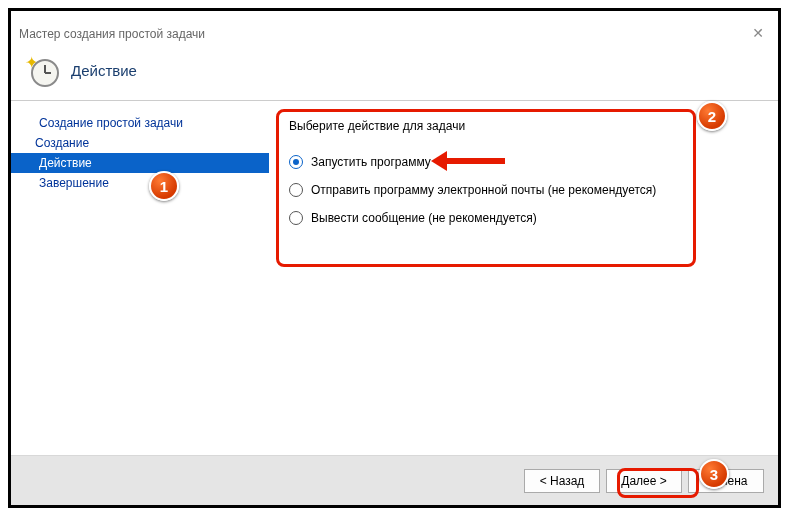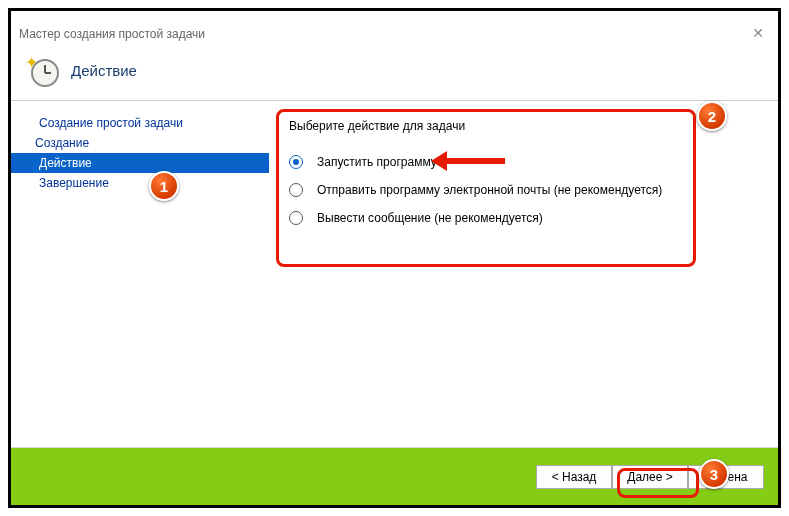--- a/index.html
+++ b/index.html
@@ -126,21 +126,20 @@
   .prompt {
     font-size: 12px;
     margin-bottom: 22px;
     margin-top: 2px;
   }
   .radio-row {
     display: flex;
     align-items: center;
     margin-bottom: 14px;
     font-size: 12px;
-    gap: 6px;
   }
   .radio {
     width: 14px;
     height: 14px;
     border: 1px solid #555;
     border-radius: 50%;
     margin-right: 8px;
     position: relative;
     flex-shrink: 0;
   }
@@ -151,27 +150,28 @@
     content: "";
     position: absolute;
     left: 3px;
     top: 3px;
     width: 6px;
     height: 6px;
     background: #0a63c9;
     border-radius: 50%;
   }
   .footer {
-    height: 58px;
-    background: #84cc16;
+    height: 50px;
+    background: #e5e5e5;
     border-top: 1px solid #d8d8d8;
     display: flex;
     align-items: center;
     justify-content: flex-end;
     padding: 0 14px;
+    gap: 6px;
   }
   .btn {
     min-width: 76px;
     height: 24px;
     background: #fdfdfd;
     border: 1px solid #aaa;
     font-size: 12px;
     display: flex;
     align-items: center;
     justify-content: center;

